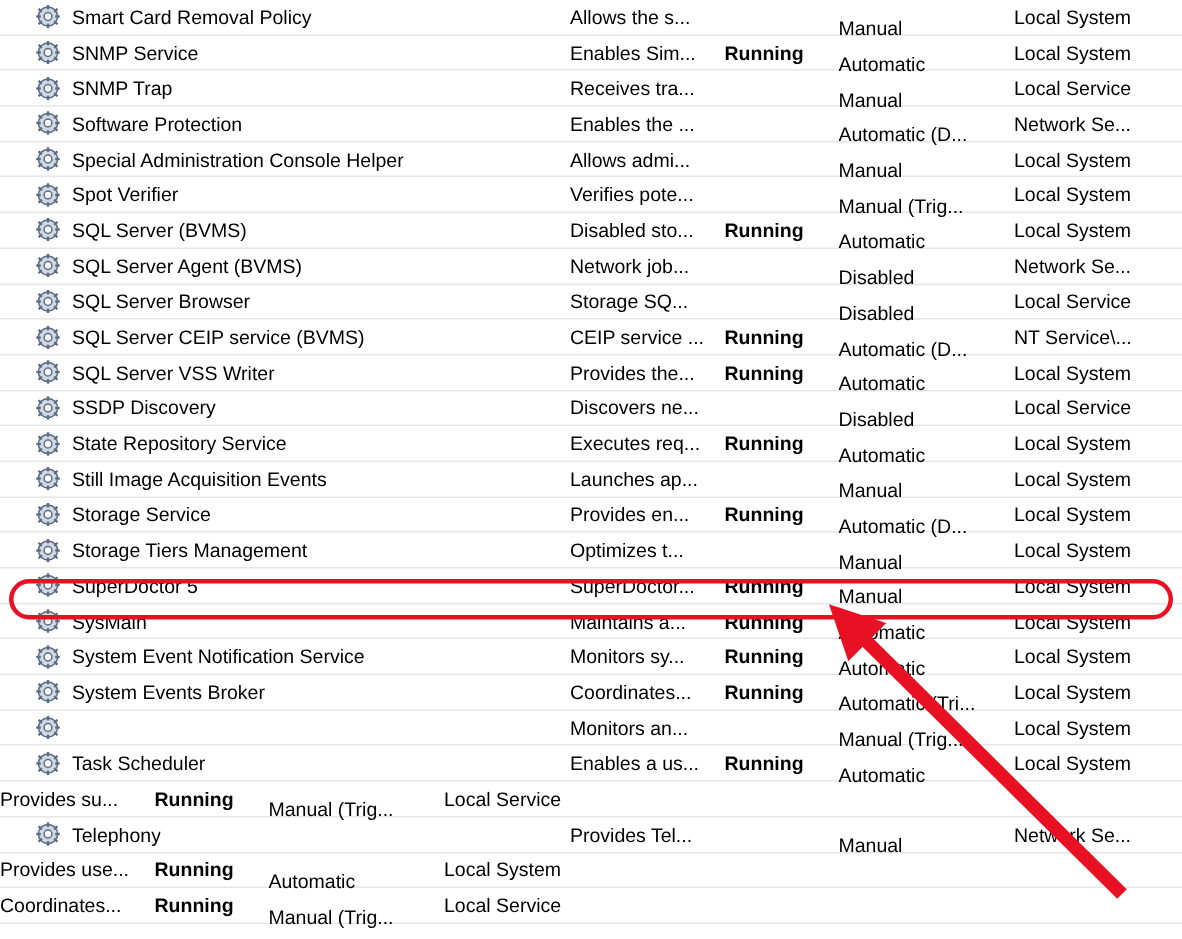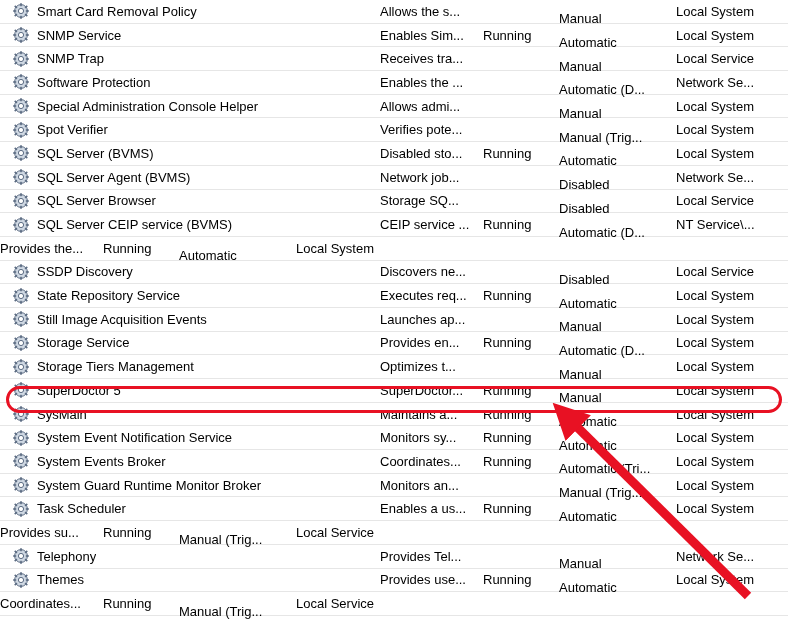--- a/index.html
+++ b/index.html
@@ -28,34 +28,35 @@
     height: 23.7px;
     display: flex;
     align-items: center;
     border-bottom: 1px solid #e6e6e6;
     box-sizing: border-box;
   }
   .col-name {
     width: 380px;
     display: flex;
     align-items: center;
-    padding-left: 13px;
+    padding-left: 24px;
     box-sizing: border-box;
     overflow: hidden;
     white-space: nowrap;
   }
   .col-desc {
     width: 103px;
     overflow: hidden;
     white-space: nowrap;
   }
   .col-status {
     width: 76px;
     overflow: hidden;
     white-space: nowrap;
+    font-weight: bold;
   }
   .col-startup {
     width: 117px;
     overflow: hidden;
     white-space: nowrap;
     margin-top: 15px;
   }
   .col-logon {
     width: 110px;
     overflow: hidden;
@@ -333,20 +334,39 @@
           </svg>
         </span>
         <span class="svc-label">SQL Server CEIP service (BVMS)</span>
       </div>
       <div class="col-desc">CEIP service ...</div>
       <div class="col-status">Running</div>
       <div class="col-startup">Automatic (D...</div>
       <div class="col-logon">NT Service\...</div>
     </div>
     <div class="svc-row">
+      <div class="col-name">
+        <span class="svc-icon">
+          <svg width="16" height="16" viewBox="0 0 16 16">
+            <circle cx="8" cy="8" r="6.4" fill="#cfd8e3" stroke="#5b6b82" stroke-width="1"></circle>
+            <circle cx="8" cy="8" r="2.6" fill="#ffffff" stroke="#5b6b82" stroke-width="1"></circle>
+            <g fill="#5b6b82">
+              <rect x="7.2" y="0.2" width="1.6" height="3"></rect>
+              <rect x="7.2" y="12.8" width="1.6" height="3"></rect>
+              <rect x="0.2" y="7.2" width="3" height="1.6"></rect>
+              <rect x="12.8" y="7.2" width="3" height="1.6"></rect>
+              <rect x="2" y="2.4" width="1.6" height="3" transform="rotate(-45 2.8 3.9)"></rect>
+              <rect x="12.4" y="10.6" width="1.6" height="3" transform="rotate(-45 13.2 12.1)"></rect>
+              <rect x="12.4" y="2.4" width="1.6" height="3" transform="rotate(45 13.2 3.9)"></rect>
+              <rect x="2" y="10.6" width="1.6" height="3" transform="rotate(45 2.8 12.1)"></rect>
+            </g>
+          </svg>
+        </span>
+        <span class="svc-label">SQL Server VSS Writer</span>
+      </div>
       <div class="col-desc">Provides the...</div>
       <div class="col-status">Running</div>
       <div class="col-startup">Automatic</div>
       <div class="col-logon">Local System</div>
     </div>
     <div class="svc-row">
       <div class="col-name">
         <span class="svc-icon">
           <svg width="16" height="16" viewBox="0 0 16 16">
             <circle cx="8" cy="8" r="6.4" fill="#cfd8e3" stroke="#5b6b82" stroke-width="1"></circle>
@@ -581,21 +601,20 @@
               <rect x="7.2" y="12.8" width="1.6" height="3"></rect>
               <rect x="0.2" y="7.2" width="3" height="1.6"></rect>
               <rect x="12.8" y="7.2" width="3" height="1.6"></rect>
               <rect x="2" y="2.4" width="1.6" height="3" transform="rotate(-45 2.8 3.9)"></rect>
               <rect x="12.4" y="10.6" width="1.6" height="3" transform="rotate(-45 13.2 12.1)"></rect>
               <rect x="12.4" y="2.4" width="1.6" height="3" transform="rotate(45 13.2 3.9)"></rect>
               <rect x="2" y="10.6" width="1.6" height="3" transform="rotate(45 2.8 12.1)"></rect>
             </g>
           </svg>
         </span>
-        <span class="svc-label">System Guard Runtime Monitor Broker</span>
       </div>
       <div class="col-desc">Monitors an...</div>
       <div class="col-status"></div>
       <div class="col-startup">Manual (Trig...</div>
       <div class="col-logon">Local System</div>
     </div>
     <div class="svc-row">
       <div class="col-name">
         <span class="svc-icon">
           <svg width="16" height="16" viewBox="0 0 16 16">
@@ -645,39 +664,20 @@
           </svg>
         </span>
         <span class="svc-label">Telephony</span>
       </div>
       <div class="col-desc">Provides Tel...</div>
       <div class="col-status"></div>
       <div class="col-startup">Manual</div>
       <div class="col-logon">Network Se...</div>
     </div>
     <div class="svc-row">
-      <div class="col-name">
-        <span class="svc-icon">
-          <svg width="16" height="16" viewBox="0 0 16 16">
-            <circle cx="8" cy="8" r="6.4" fill="#cfd8e3" stroke="#5b6b82" stroke-width="1"></circle>
-            <circle cx="8" cy="8" r="2.6" fill="#ffffff" stroke="#5b6b82" stroke-width="1"></circle>
-            <g fill="#5b6b82">
-              <rect x="7.2" y="0.2" width="1.6" height="3"></rect>
-              <rect x="7.2" y="12.8" width="1.6" height="3"></rect>
-              <rect x="0.2" y="7.2" width="3" height="1.6"></rect>
-              <rect x="12.8" y="7.2" width="3" height="1.6"></rect>
-              <rect x="2" y="2.4" width="1.6" height="3" transform="rotate(-45 2.8 3.9)"></rect>
-              <rect x="12.4" y="10.6" width="1.6" height="3" transform="rotate(-45 13.2 12.1)"></rect>
-              <rect x="12.4" y="2.4" width="1.6" height="3" transform="rotate(45 13.2 3.9)"></rect>
-              <rect x="2" y="10.6" width="1.6" height="3" transform="rotate(45 2.8 12.1)"></rect>
-            </g>
-          </svg>
-        </span>
-        <span class="svc-label">Themes</span>
-      </div>
       <div class="col-desc">Provides use...</div>
       <div class="col-status">Running</div>
       <div class="col-startup">Automatic</div>
       <div class="col-logon">Local System</div>
     </div>
     <div class="svc-row">
       <div class="col-desc">Coordinates...</div>
       <div class="col-status">Running</div>
       <div class="col-startup">Manual (Trig...</div>
       <div class="col-logon">Local Service</div>

